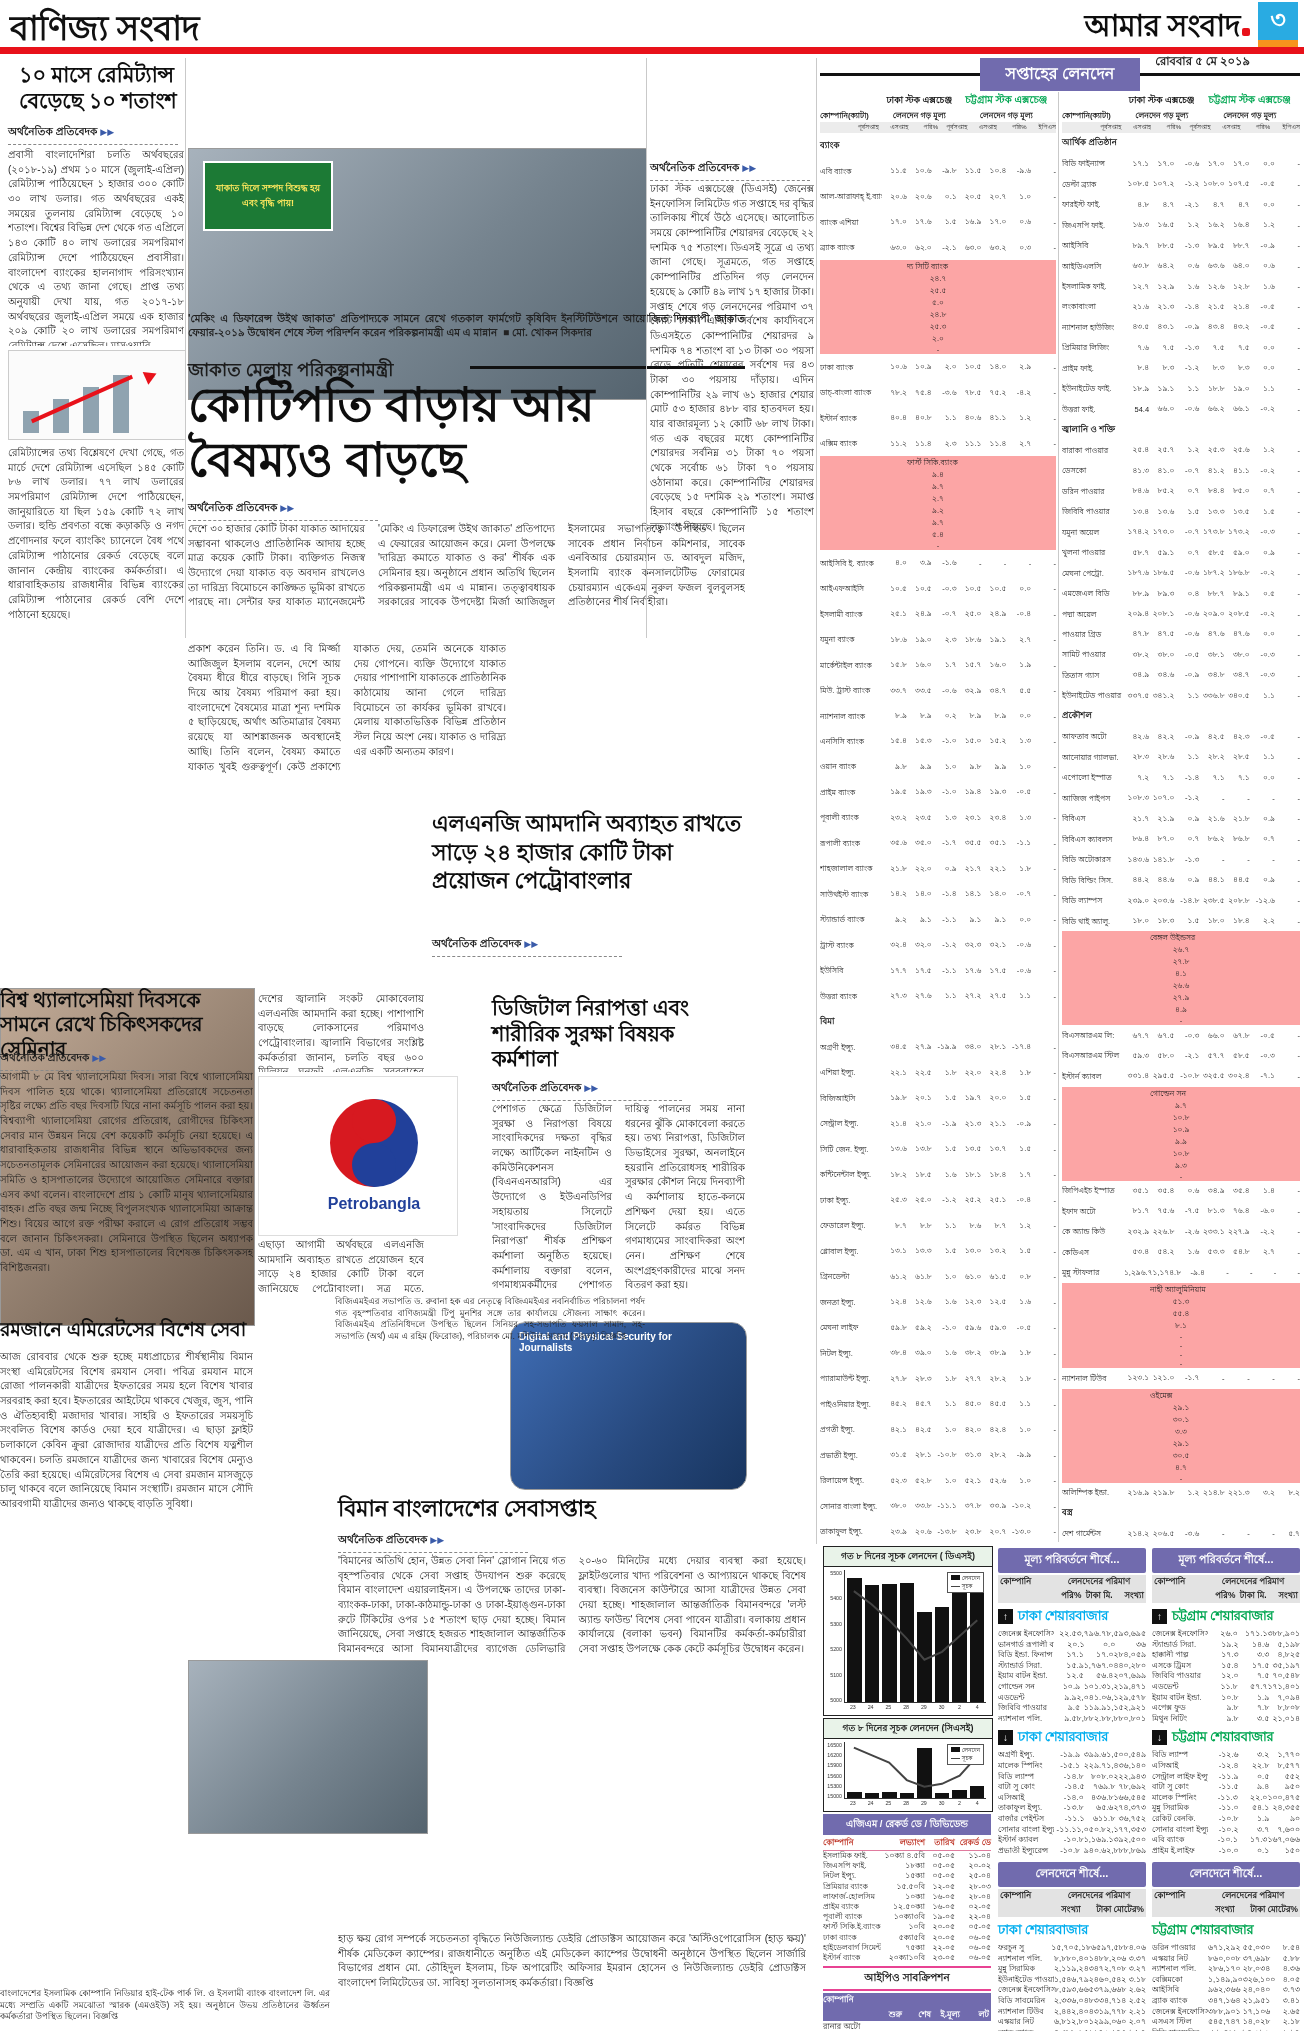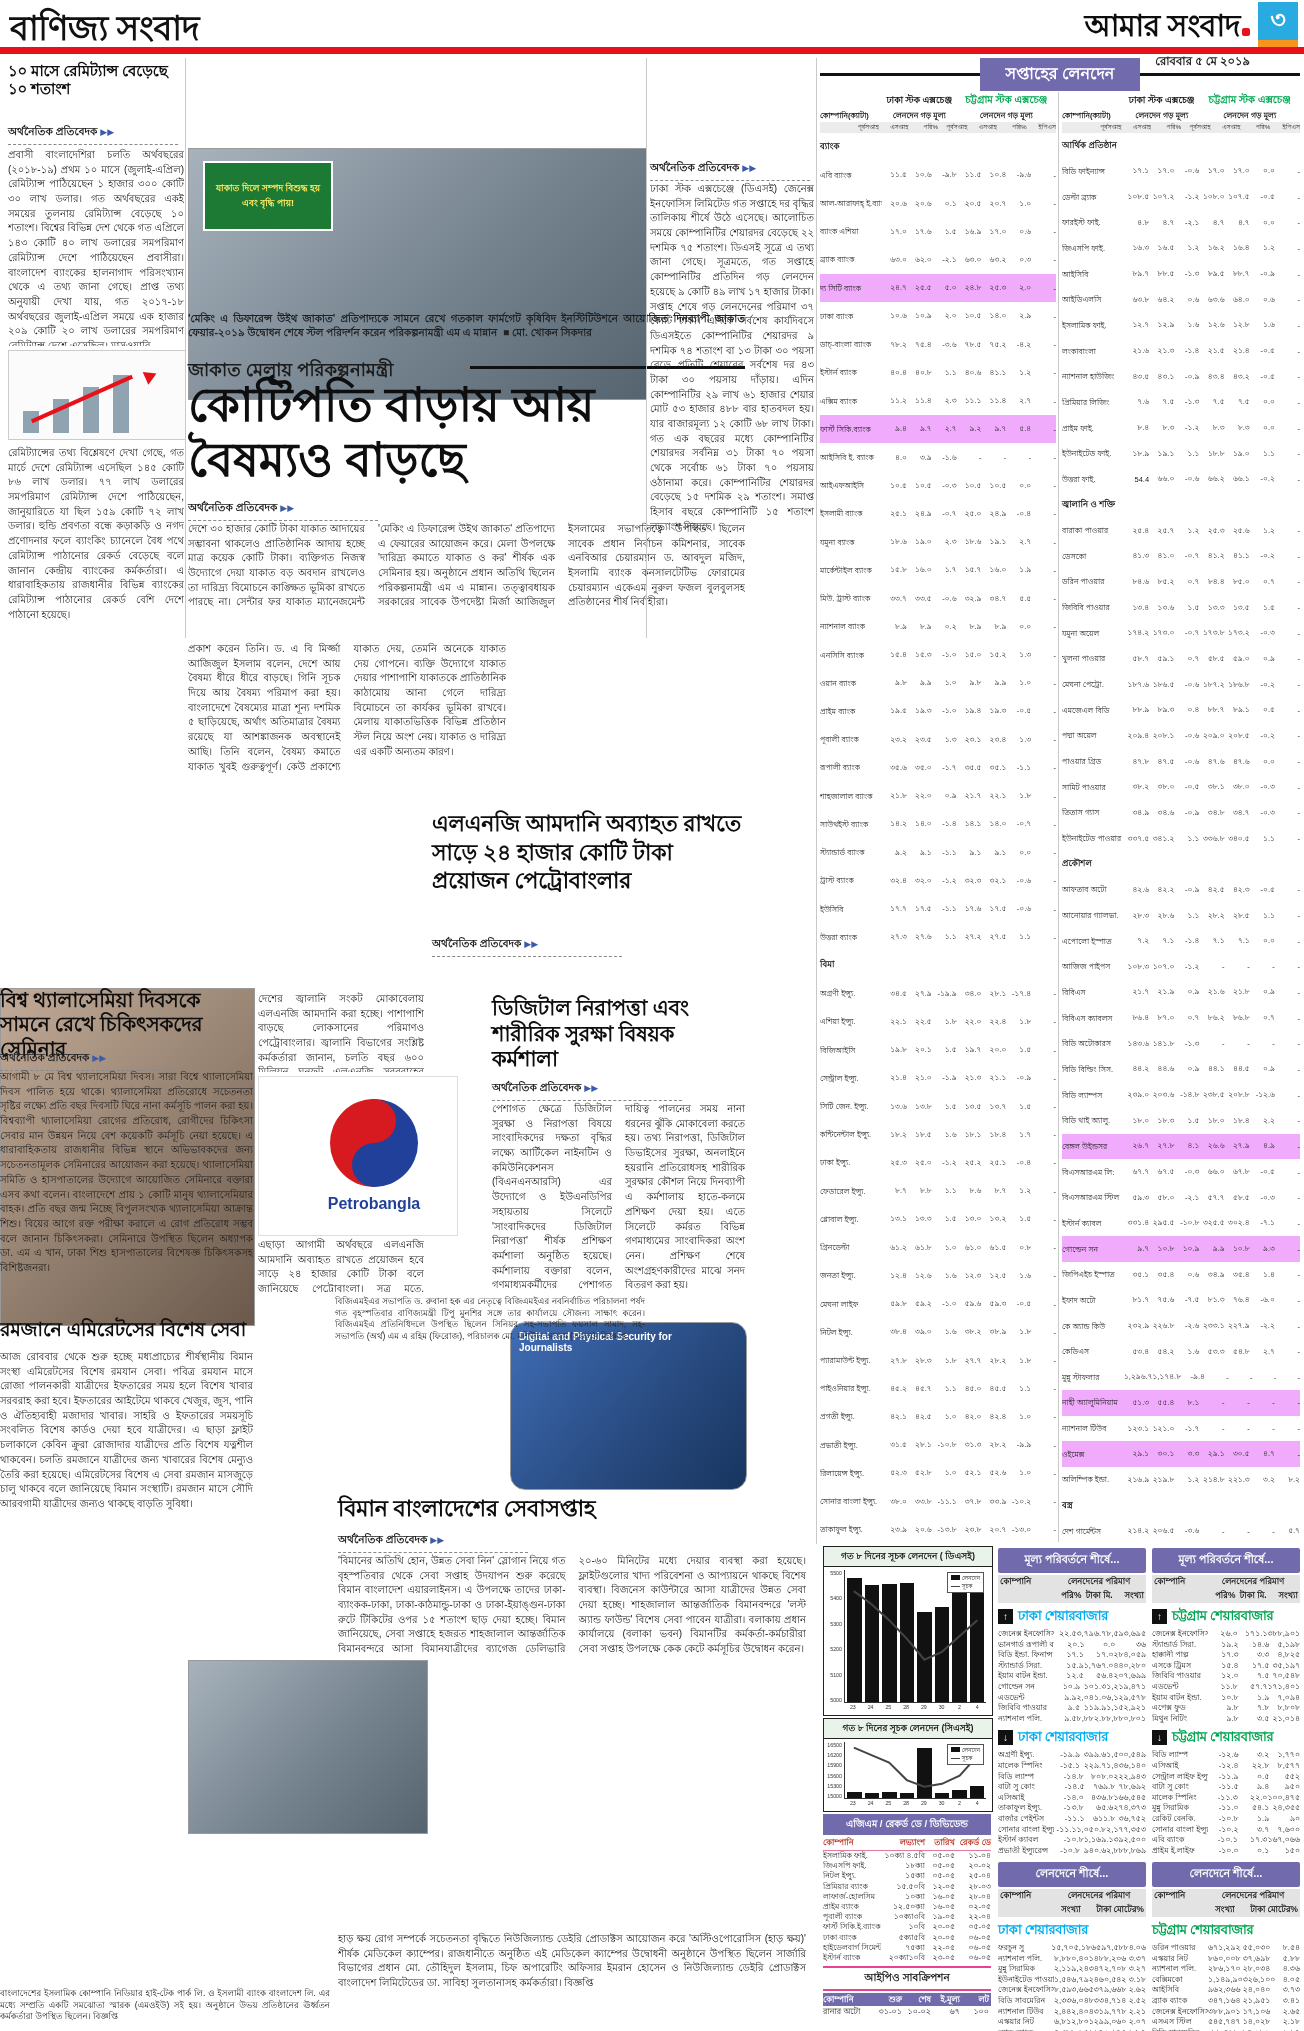--- a/index.html
+++ b/index.html
@@ -37,21 +37,21 @@
   .wg-cse{flex:4;text-align:center;font-weight:800;font-size:10px;color:#00a651;}
   .wg-d2,.wg-c2{flex:3;text-align:center;font-weight:700;font-size:7.8px;}
   .wg-c2{flex:4;}
   .wg-h3{display:flex;background:#ececec;}
   .wg-sub{flex:1;font-size:6px;text-align:right;color:#333;overflow:hidden;white-space:nowrap;}
   .wg-body{flex:1;display:flex;flex-direction:column;}
   .wrow{display:flex;flex:1;align-items:center;}
   .wrow .nm{width:62px;font-size:7.6px;overflow:hidden;white-space:nowrap;}
   .wrow .v{flex:1;text-align:right;font-size:7.5px;}
   .wsec{font-weight:800;font-size:8.6px;}
-  .hl{background:#f0abfc;}
+  .hl{background:#fca5a5;flex-direction:column;}
   
   .pc-title{background:#716bae;color:#fff;text-align:center;font-weight:700;font-size:11px;padding:3px 0;border-radius:2px;}
   .pc-ch,.pc-ch2{display:flex;align-items:center;background:#e3e3e3;font-size:8.4px;font-weight:700;}
   .pc-ch{margin-top:2px;}
   .pc-c0{width:52px;padding-left:2px;}
   .pc-amt{flex:1;text-align:center;}
   .pc-cc{flex:1;text-align:right;padding-right:2px;}
   .banner{display:flex;align-items:center;gap:5px;padding:3px 0 2px 0;}
   .banner .arr{width:15px;height:15px;background:#111;color:#fff;display:flex;align-items:center;justify-content:center;font-size:10px;font-weight:700;}
   .banner .bn{font-size:13px;font-weight:800;letter-spacing:-.3px;}
@@ -80,21 +80,21 @@
   .agm-title{background:#716bae;color:#fff;font-size:9.6px;font-weight:700;text-align:center;padding:3px 0;}
   .agm-head{display:flex;font-size:8.2px;font-weight:700;color:#c0392b;padding:1px 0;border-bottom:1px solid #e07b9e;}
   .agm-row{display:flex;font-size:7.7px;line-height:10.2px;}
   .a1{width:58px;overflow:hidden;white-space:nowrap;}
   .a2{width:44px;text-align:right;}
   .a3{width:30px;text-align:right;}
   .a4{flex:1;text-align:right;}
   .ipo-title{font-size:10.5px;font-weight:800;text-align:center;border-top:2px solid #e84393;border-bottom:2px solid #e84393;padding:2px 0;}
   .ipo-head{display:flex;background:#716bae;color:#fff;font-size:8.2px;font-weight:700;margin-top:2px;}
   .ipo-row{display:flex;font-size:8px;line-height:12px;}
-  .i1{width:52px;}.i2,.i3,.i4,.i5{flex:1;text-align:right;padding-right:2px;}
+  .i1{width:52px;}.i2,.i3,.i4,.i5{flex:1;text-align:right;padding-right:2px;margin-top:15px;}
   
   .kicker{font-size:18px;font-weight:800;}
   .caption{font-size:10.3px;font-weight:600;line-height:1.35;color:#222;text-align:justify;}
   .smallcap{font-size:8.6px;line-height:1.35;text-align:justify;color:#222;}
   .poster{background:#1c7a35;color:#ffe95e;font-weight:800;font-size:9px;text-align:center;
           display:flex;align-items:center;justify-content:center;padding:4px;border:2px solid #fff;}
   .pb-box{display:flex;flex-direction:column;align-items:center;justify-content:center;gap:8px;border:1px solid #ddd;}
   .pb-logo{width:88px;height:88px;border-radius:50%;position:relative;overflow:hidden;
            background:linear-gradient(90deg,#d71920 50%,#21409a 50%);}
   .pb-logo:before{content:"";position:absolute;width:44px;height:44px;border-radius:50%;background:#d71920;left:22px;top:0;}
@@ -112,21 +112,21 @@
 
   <div class="abs sec-title" style="left:10px;top:2px;">বাণিজ্য সংবাদ</div>
   <div class="abs" style="left:880px;top:2px;width:370px;">
     <div class="brand"><span>আমার সংবাদ</span><span class="dot"></span></div>
     <div class="m-date">রোববার ৫ মে ২০১৯</div>
   </div>
   <div class="abs pagebox" style="left:1258px;top:2px;width:40px;height:38px;">৩</div>
   <div class="abs orangebar" style="left:1258px;top:40px;width:40px;height:7px;"></div>
   <div class="abs redline" style="left:0;top:47px;width:1304px;height:7px;"></div>
 
-  <div class="abs headline" style="left:8px;top:62px;width:176px;font-size:15px;">১০ মাসে রেমিট্যান্স বেড়েছে ১০ শতাংশ</div>
+  <div class="abs headline" style="left:19px;top:62px;width:176px;font-size:21px;">১০ মাসে রেমিট্যান্স বেড়েছে ১০ শতাংশ</div>
   <div class="abs byline" style="left:8px;top:124px;width:170px;"><span>অর্থনৈতিক প্রতিবেদক</span> <span class="mk">▶▶</span></div>
   <div class="abs body-txt" style="left:8px;top:148px;width:176px;height:198px;">প্রবাসী বাংলাদেশিরা চলতি অর্থবছরের (২০১৮-১৯) প্রথম ১০ মাসে (জুলাই-এপ্রিল) রেমিট্যান্স পাঠিয়েছেন ১ হাজার ৩০০ কোটি ৩০ লাখ ডলার। গত অর্থবছরের একই সময়ের তুলনায় রেমিট্যান্স বেড়েছে ১০ শতাংশ। বিশ্বের বিভিন্ন দেশ থেকে গত এপ্রিলে ১৪৩ কোটি ৪০ লাখ ডলারের সমপরিমাণ রেমিট্যান্স দেশে পাঠিয়েছেন প্রবাসীরা। বাংলাদেশ ব্যাংকের হালনাগাদ পরিসংখ্যান থেকে এ তথ্য জানা গেছে। প্রাপ্ত তথ্য অনুযায়ী দেখা যায়, গত ২০১৭-১৮ অর্থবছরের জুলাই-এপ্রিল সময়ে এক হাজার ২০৯ কোটি ২০ লাখ ডলারের সমপরিমাণ রেমিট্যান্স দেশে এসেছিল। মাসওয়ারি...</div>
   <div class="abs rg-box" style="left:8px;top:350px;width:176px;height:88px;">
     <div class="rg-bar" style="left:14px;width:16px;height:22px;"></div>
     <div class="rg-bar" style="left:44px;width:16px;height:34px;"></div>
     <div class="rg-bar" style="left:74px;width:16px;height:46px;"></div>
     <div class="rg-bar" style="left:104px;width:16px;height:58px;"></div>
     <div class="rg-arrow"></div>
     <div class="rg-head"></div>
   </div>

